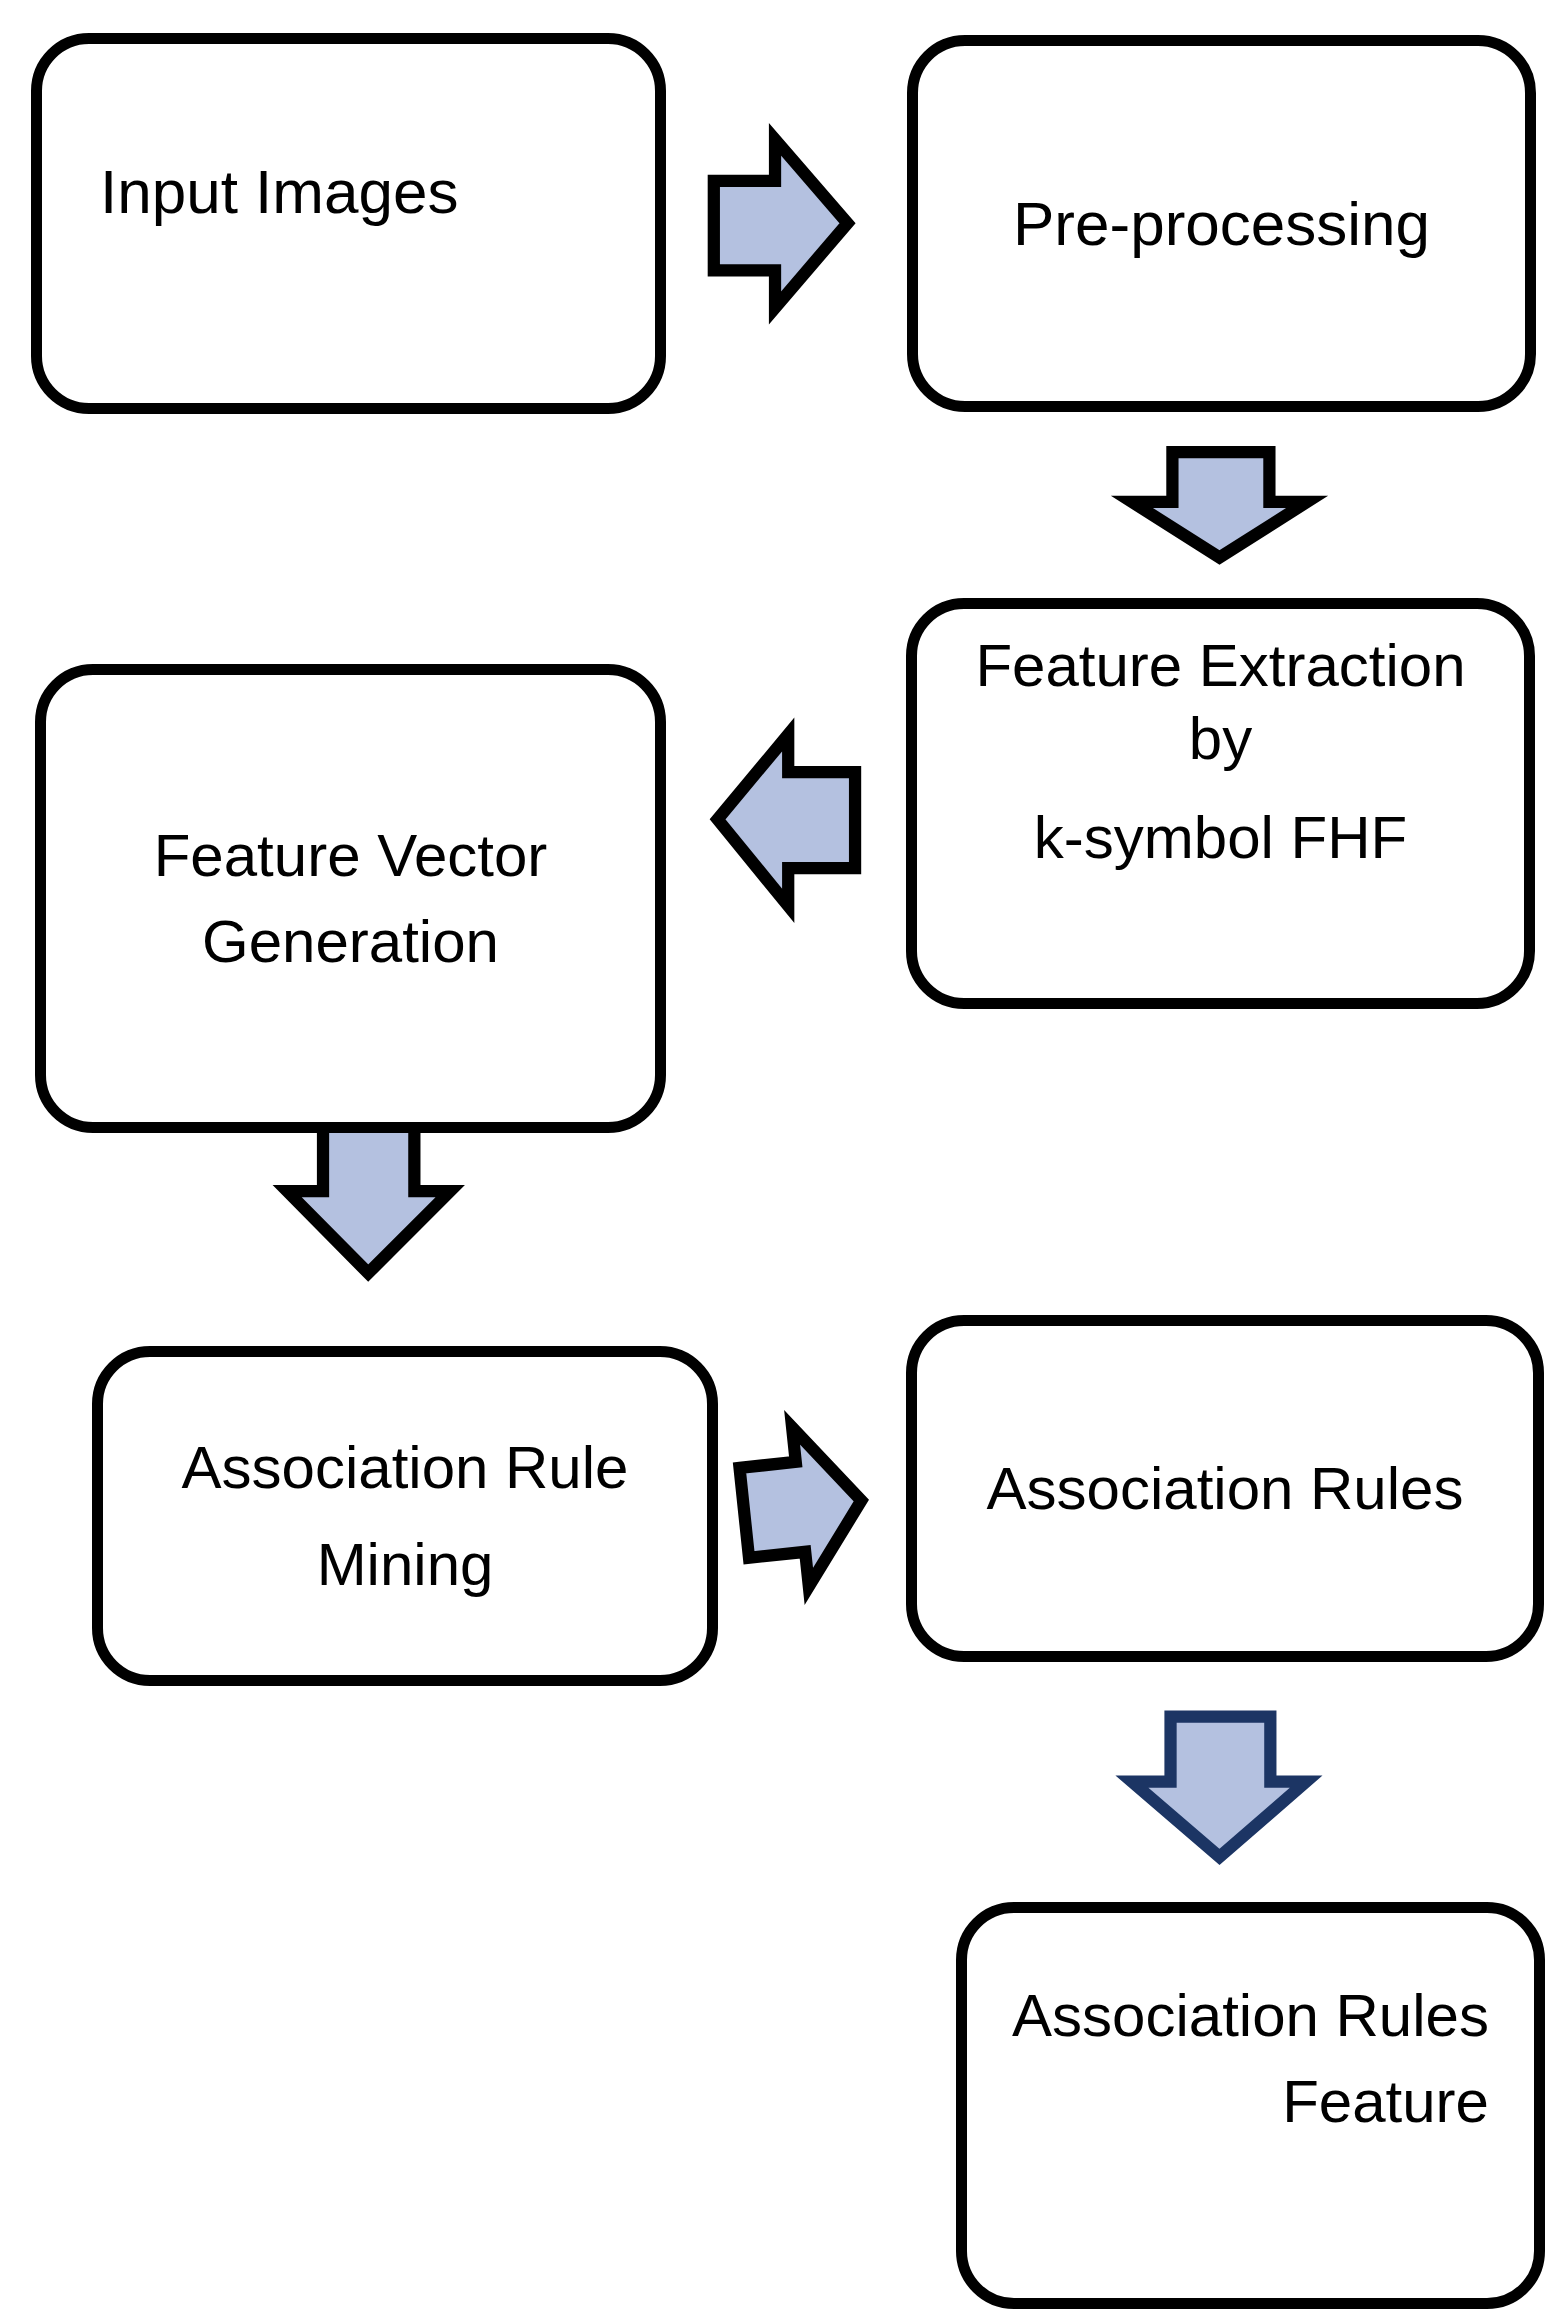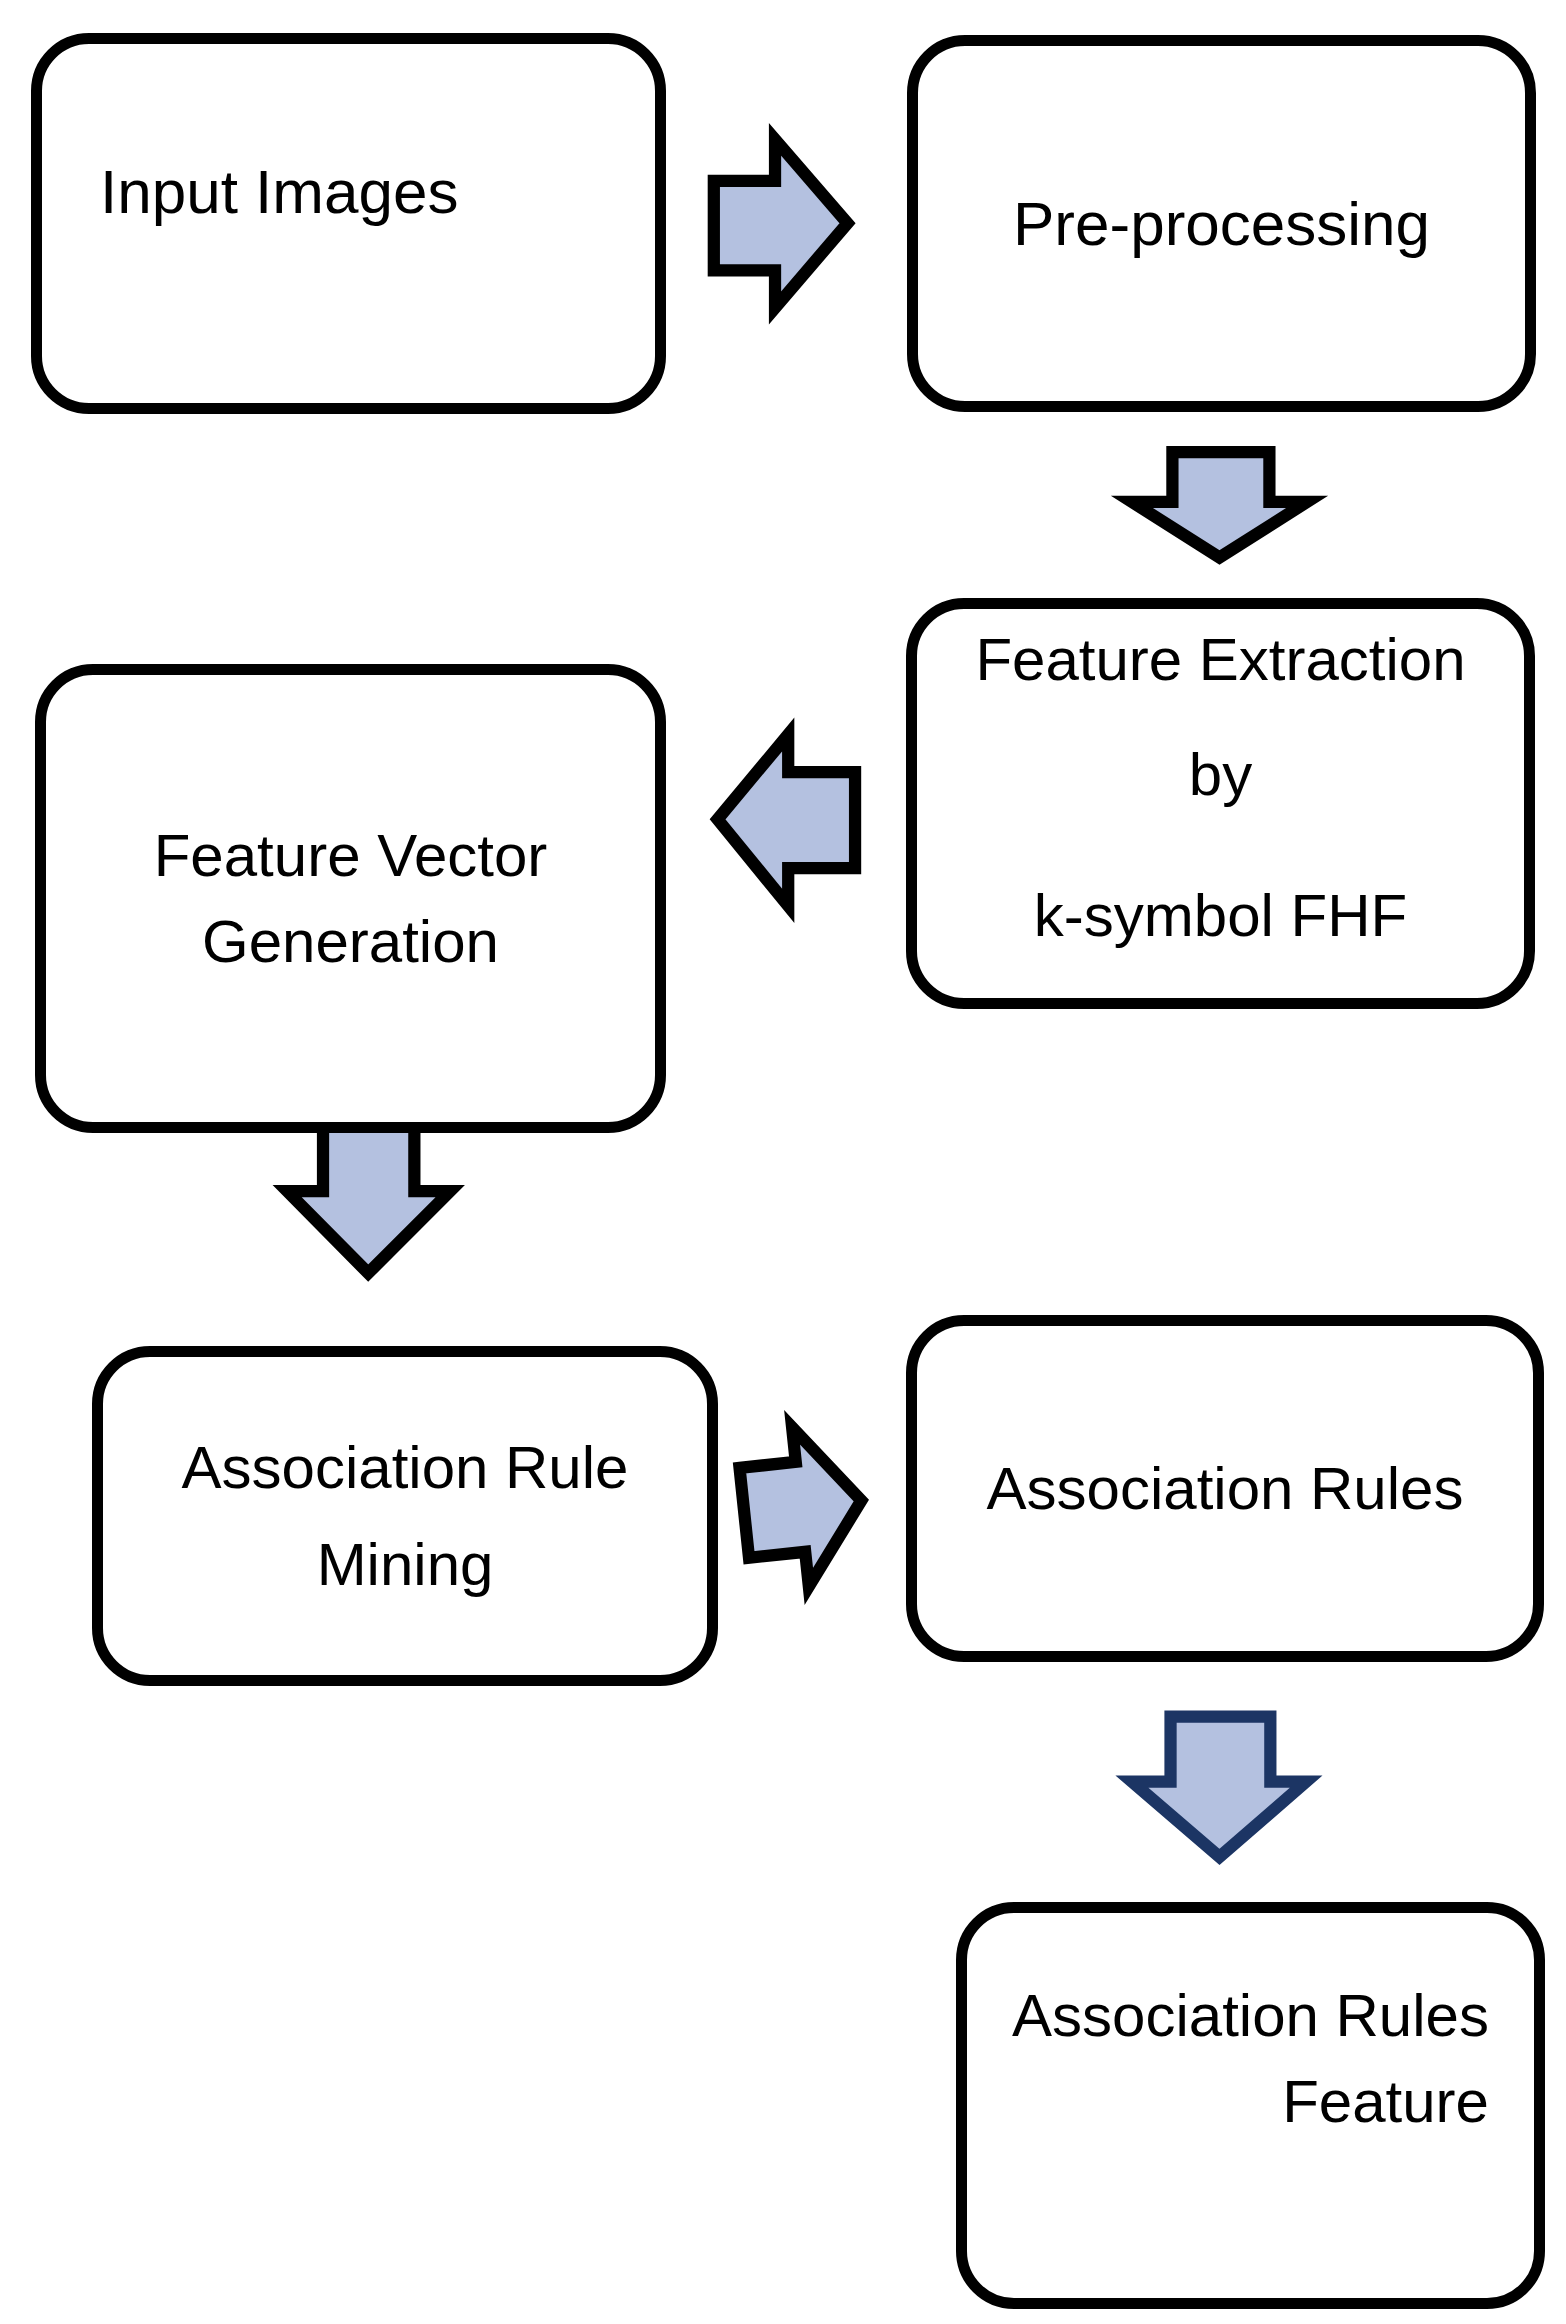--- a/index.html
+++ b/index.html
@@ -45,22 +45,21 @@
   .node--input {
     align-items: flex-start;
     text-align: left;
     padding-left: 58px;
     font-size: 62px;
   }
   .node--input .label { transform: translateY(-32px); }
   .node--pre { font-size: 62px; }
   .node--fx {
     justify-content: flex-start;
-    padding-top: 14px;
-    gap: 42px;
+    padding-top: 20px;
   }
   .node--fx .line-gap { margin-top: 26px; }
   .twoline { line-height: 86px; }
   .node--db .label { transform: translateY(-23.5px); }
   .label { display: block; }
 </style>
 </head>
 <body>
 
 <div class="canvas">

